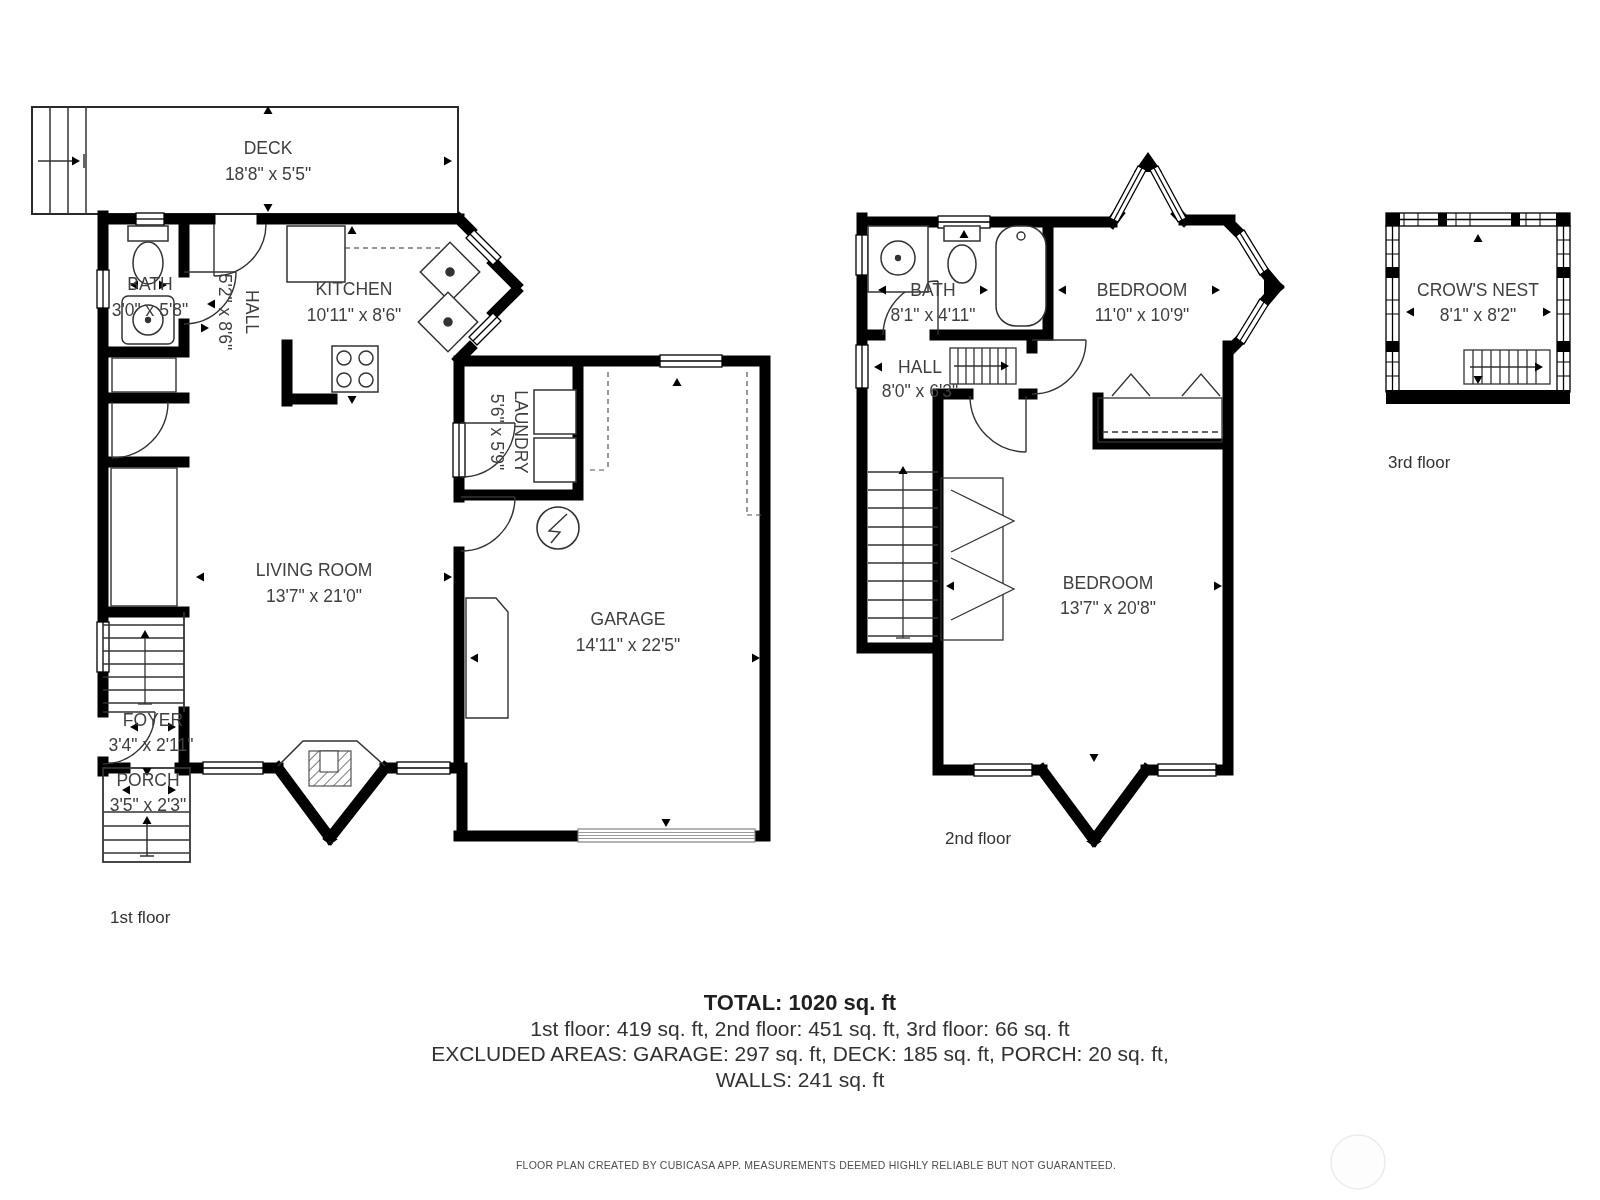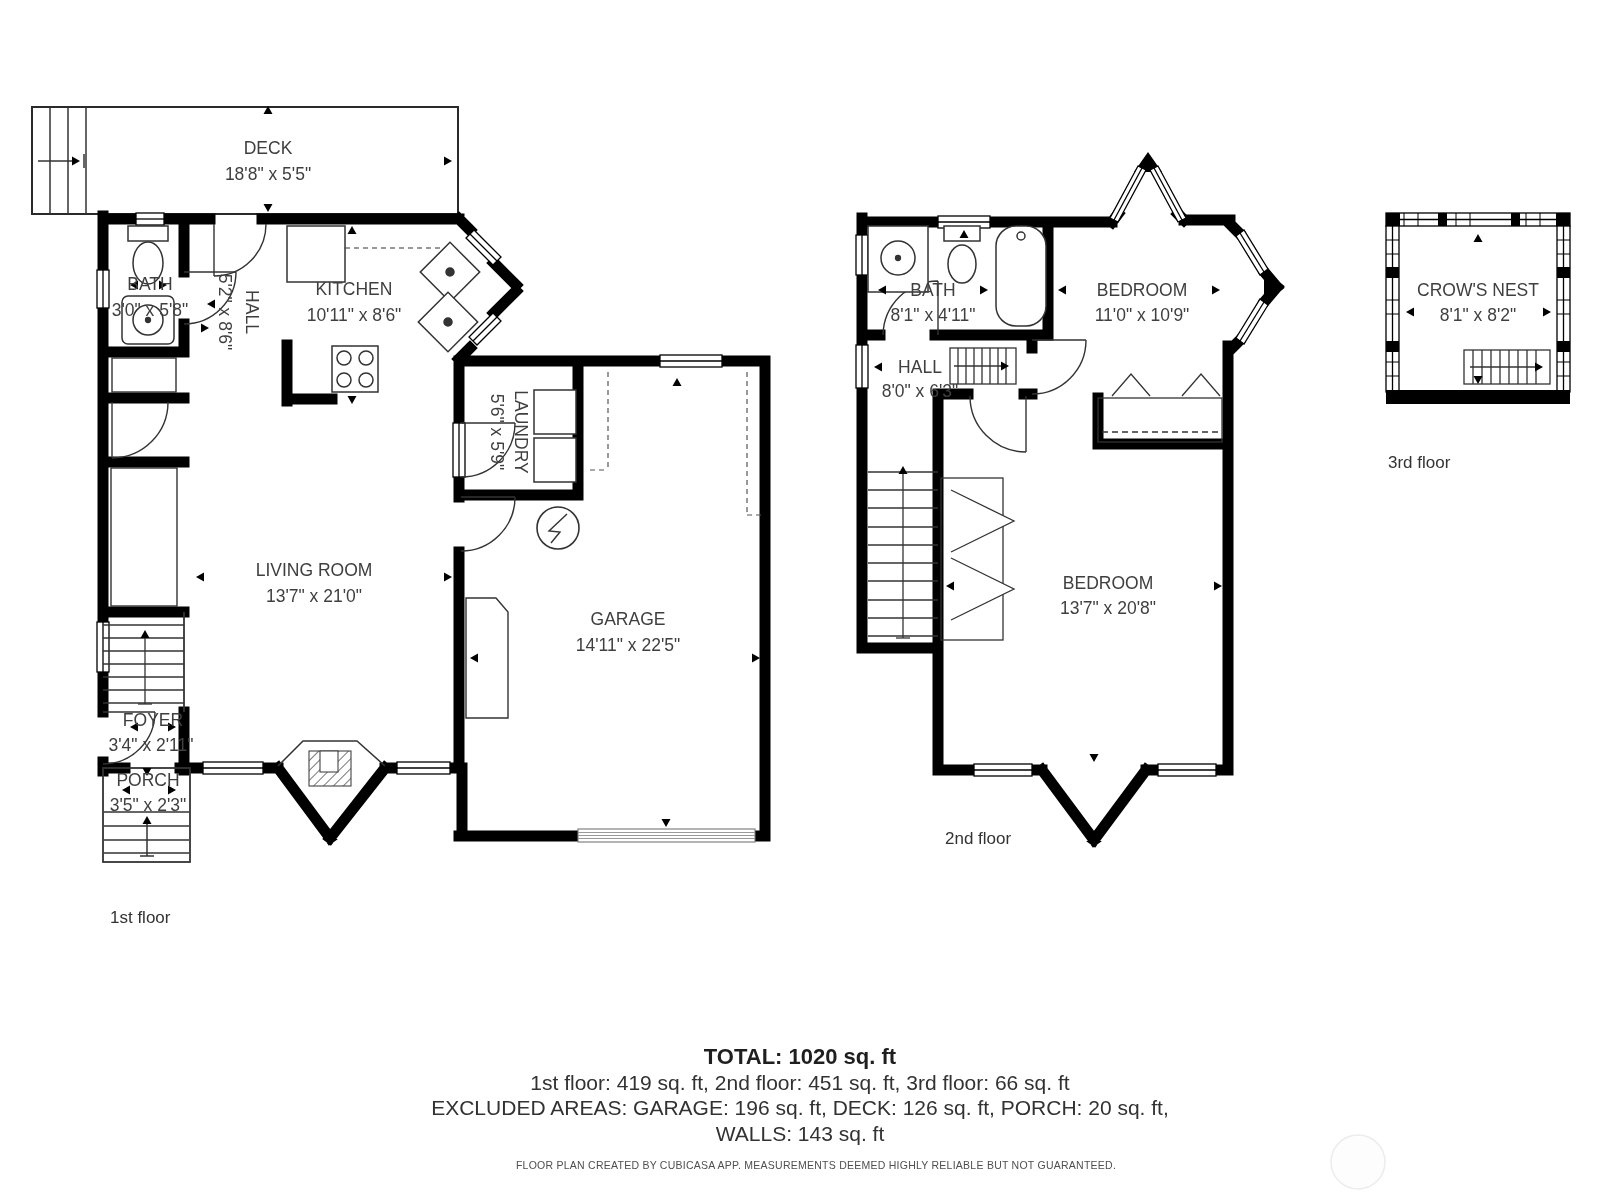--- a/index.html
+++ b/index.html
@@ -2,21 +2,21 @@
 <html><head>
 <meta charset="utf-8">
 <style>
   html,body{margin:0;padding:0;background:#fff;}
   .stage{position:relative;width:1600px;height:1200px;background:#fff;overflow:hidden;
          font-family:"Liberation Sans","DejaVu Sans",sans-serif;}
   svg text{font-family:"Liberation Sans","DejaVu Sans",sans-serif;fill:#3f3f3f;}
   .room-name{font-size:17.5px;}
   .room-dims{font-size:17.5px;}
   .floor-caption{font-size:17px;fill:#333;}
-  .summary{position:absolute;left:0;top:1044px;width:1600px;text-align:center;
+  .summary{position:absolute;left:0;top:990px;width:1600px;text-align:center;
            font-size:21px;line-height:25.5px;color:#323232;}
   .summary .total{font-size:22px;font-weight:700;color:#1f1f1f;}
   .disclaimer{position:absolute;left:16px;top:1159px;width:1600px;text-align:center;
               font-size:10.5px;letter-spacing:.25px;color:#4f4f4f;}
 </style>
 </head>
 <body>
 
 <div class="stage">
 <svg width="1600" height="1200" viewBox="0 0 1600 1200">
@@ -409,18 +409,18 @@
     </g>
   </g>
 
   <circle cx="1358" cy="1162" r="27" fill="#fdfdfd" stroke="#ececec" stroke-width="1.5"></circle>
 </svg>
 
   
   <div class="summary">
     <div class="total">TOTAL: 1020 sq. ft</div>
     <div>1st floor: 419 sq. ft, 2nd floor: 451 sq. ft, 3rd floor: 66 sq. ft</div>
-    <div>EXCLUDED AREAS: GARAGE: 196 sq. ft, DECK: 126 sq. ft, PORCH: 20 sq. ft,</div>
-    <div>WALLS: 143 sq. ft</div>
+    <div>EXCLUDED AREAS: GARAGE: 297 sq. ft, DECK: 185 sq. ft, PORCH: 20 sq. ft,</div>
+    <div>WALLS: 241 sq. ft</div>
   </div>
 
   <div class="disclaimer">FLOOR PLAN CREATED BY CUBICASA APP. MEASUREMENTS DEEMED HIGHLY RELIABLE BUT NOT GUARANTEED.</div>
 </div>
 
 </body></html>

